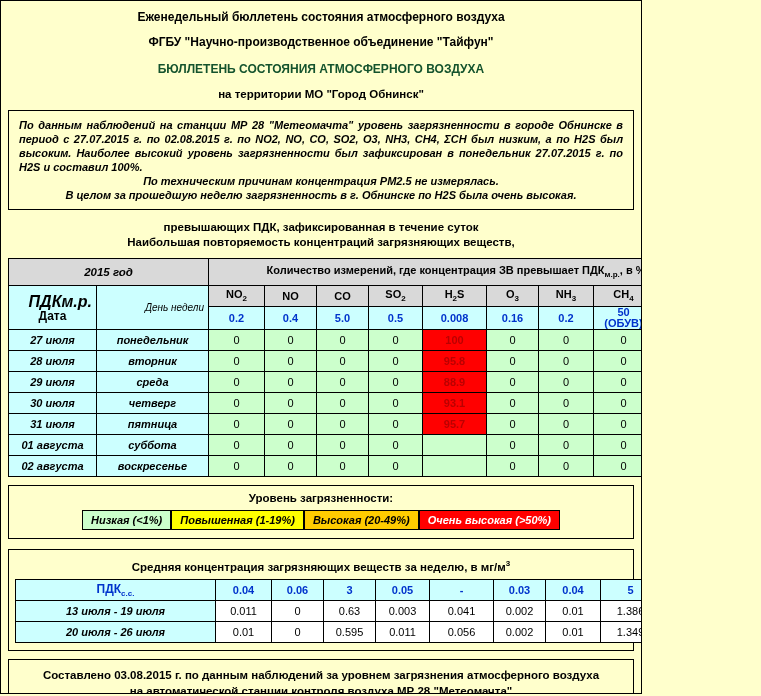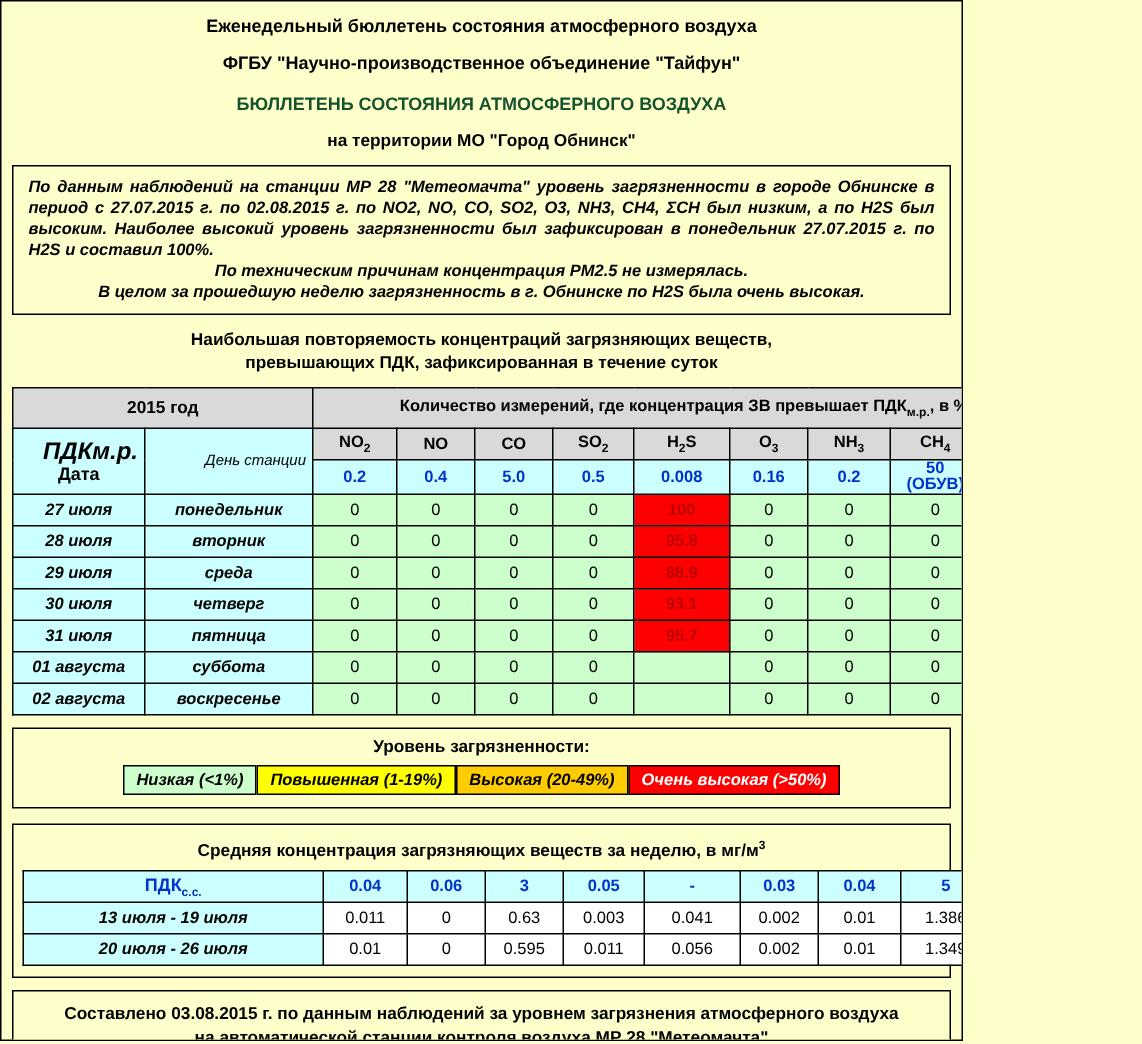--- a/index.html
+++ b/index.html
@@ -62,21 +62,21 @@
     height:20px;
   }
   .grayhdr{background:#d9d9d9;font-weight:bold;}
   .cyan{background:#ccffff;}
   .cyanb{background:#ccffff;font-weight:bold;color:#0033cc;margin-left:20px;}
   .green{background:#ccffcc;}
   .white{background:#ffffff;}
   .red{background:#ff0000;color:#bb0000;font-weight:bold;}
   .datecell{background:#ccffff;font-weight:bold;font-style:italic;text-align:center;}
   .daycell{background:#ccffff;font-weight:bold;font-style:italic;text-align:center;}
-  .yeartxt{font-weight:bold;font-size:11.5px;}
+  .yeartxt{font-weight:bold;font-style:italic;font-size:11.5px;}
   .sub{font-size:8px;vertical-align:sub;}
   .supn{font-size:8px;vertical-align:super;}
 
   .pdkline{font-size:16px;font-weight:bold;text-align:right;padding-right:4px;}
   .dayweek{font-size:10px;font-style:italic;text-align:right;padding-right:4px;}
 
   .legendbox{
     margin:8px 7px 0 7px;
     border:1px solid #000;
     background:#ffffcc;
@@ -131,22 +131,22 @@
     <div class="l4">на территории МО "Город Обнинск"</div>
   </div>
 
   <div class="intro">
     <div class="just">По данным наблюдений на станции МР 28 "Метеомачта" уровень загрязненности в городе Обнинске в период с 27.07.2015 г. по 02.08.2015 г. по NO2, NO, CO, SO2, O3, NH3, CH4, ΣCH был низким, а по H2S был высоким. Наиболее высокий уровень загрязненности был зафиксирован в понедельник 27.07.2015 г. по H2S и составил 100%.</div>
     <div>По техническим причинам концентрация РМ2.5 не измерялась.</div>
     <div>В целом за прошедшую неделю загрязненность в г. Обнинске по H2S была очень высокая.</div>
   </div>
 
   <div class="subtitle">
+    <div>превышающих ПДК, зафиксированная в течение суток</div>
     <div>Наибольшая повторяемость концентраций загрязняющих веществ,</div>
-    <div>превышающих ПДК, зафиксированная в течение суток</div>
   </div>
 
   <table class="maintbl">
     <colgroup>
       <col style="width:88px">
         <col style="width:112px">
       <col style="width:56px">
         <col style="width:52px">
         <col style="width:52px">
         <col style="width:54px">
@@ -166,21 +166,21 @@
         <span>Количество измерений, где концентрация ЗВ превышает ПДК</span><span class="sub">м.р.</span><span>, в %</span>
       </td>
       <td class="grayhdr" rowspan="2">PM2.5</td>
     </tr>
     <tr>
       <td class="cyan" rowspan="2">
         <div class="pdkline" style="font-style:italic;">ПДКм.р.</div>
         <div style="font-weight:bold;font-size:12px;text-align:center;margin-top:-2px;">Дата</div>
       </td>
       <td class="cyan" rowspan="2">
-        <div class="dayweek">День станции</div>
+        <div class="dayweek">День недели</div>
       </td>
       <td class="grayhdr">NO<span class="sub">2</span></td>
       <td class="grayhdr">NO</td>
       <td class="grayhdr">CO</td>
       <td class="grayhdr">SO<span class="sub">2</span></td>
       <td class="grayhdr">H<span class="sub">2</span>S</td>
       <td class="grayhdr">O<span class="sub">3</span></td>
       <td class="grayhdr">NH<span class="sub">3</span></td>
       <td class="grayhdr">CH<span class="sub">4</span></td>
       <td class="grayhdr">ΣCH</td>

